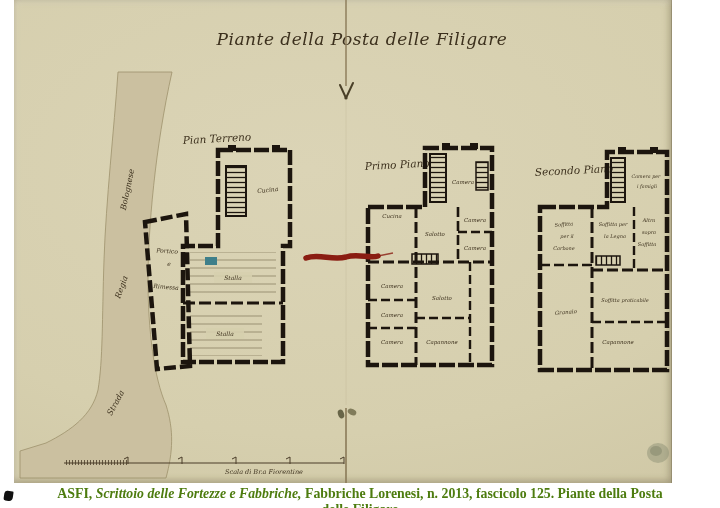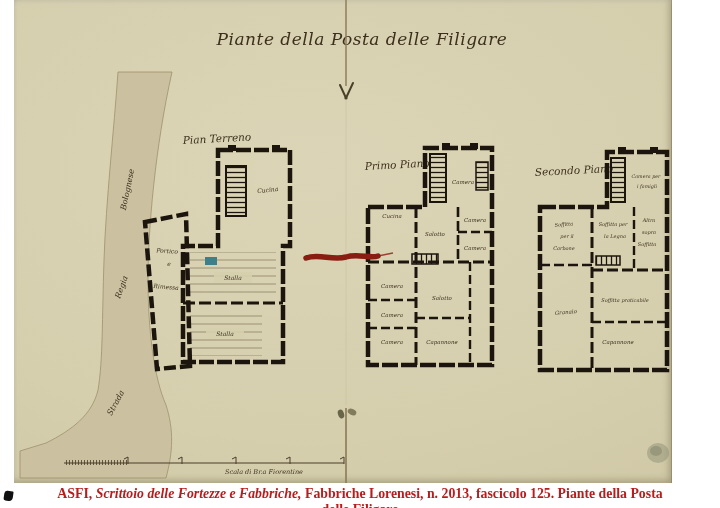--- a/index.html
+++ b/index.html
@@ -11,21 +11,21 @@
     position:absolute;left:14px;top:0;width:658px;height:483px;
     background:radial-gradient(120% 100% at 45% 35%, #dbd4b6 0%, #d6cfae 55%, #cbc3a0 100%);
     box-shadow: inset -3px 0 7px rgba(115,105,75,.35),
                 inset 0 -3px 6px rgba(115,105,75,.28),
                 inset 2px 2px 6px rgba(255,255,255,.30),
                 inset -1px 0 0 #a89f7f;
   }
   .scan svg{position:absolute;left:0;top:0;}
   .caption{
     position:absolute;left:0;top:483px;width:720px;height:25px;
-    color:#b91c1c;font-weight:bold;font-size:13.8px;line-height:16px;
+    color:#4d7c0f;font-weight:bold;font-size:13.8px;line-height:16px;
     text-align:center;white-space:nowrap;
   }
   .caption .line1{position:absolute;left:0;top:3px;width:720px;}
   .caption .line2{position:absolute;left:0;top:19px;width:720px;}
   .caption .it{font-style:italic;}
   .cap-blob{
     position:absolute;left:4px;top:8px;width:9px;height:10px;
     background:#111;border-radius:3px 1px 4px 2px;transform:rotate(8deg);
   }
   .ink-text{font-family:"DejaVu Serif",serif;font-style:italic;fill:#3c301d;}

